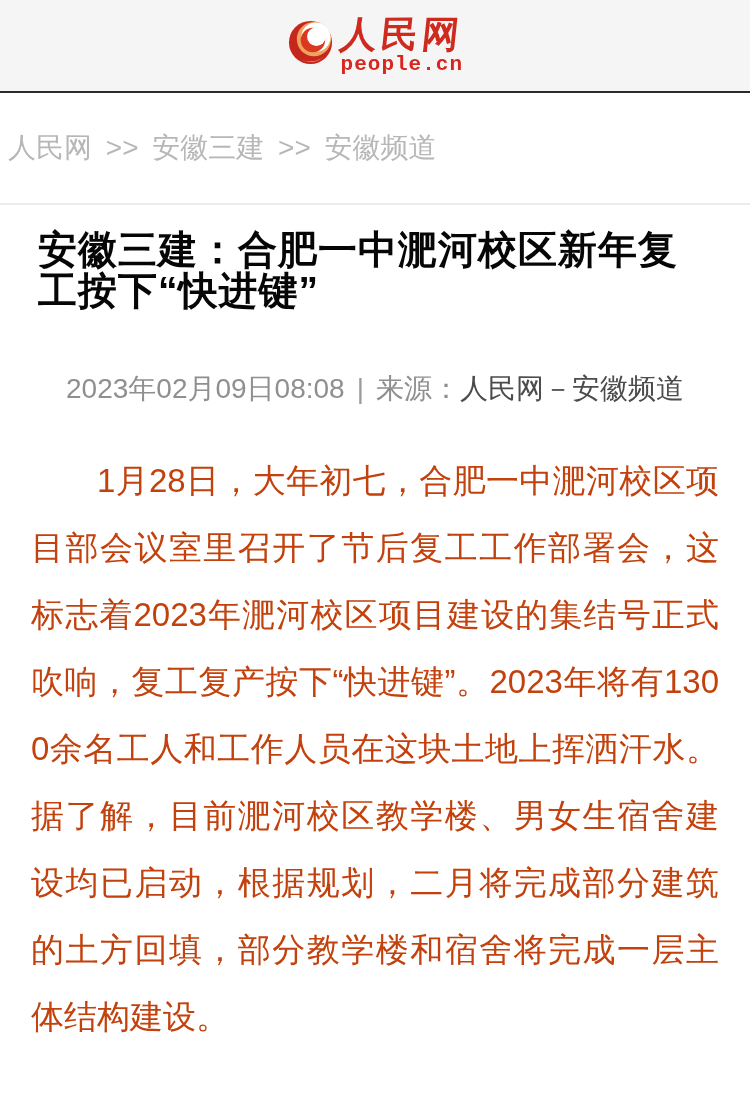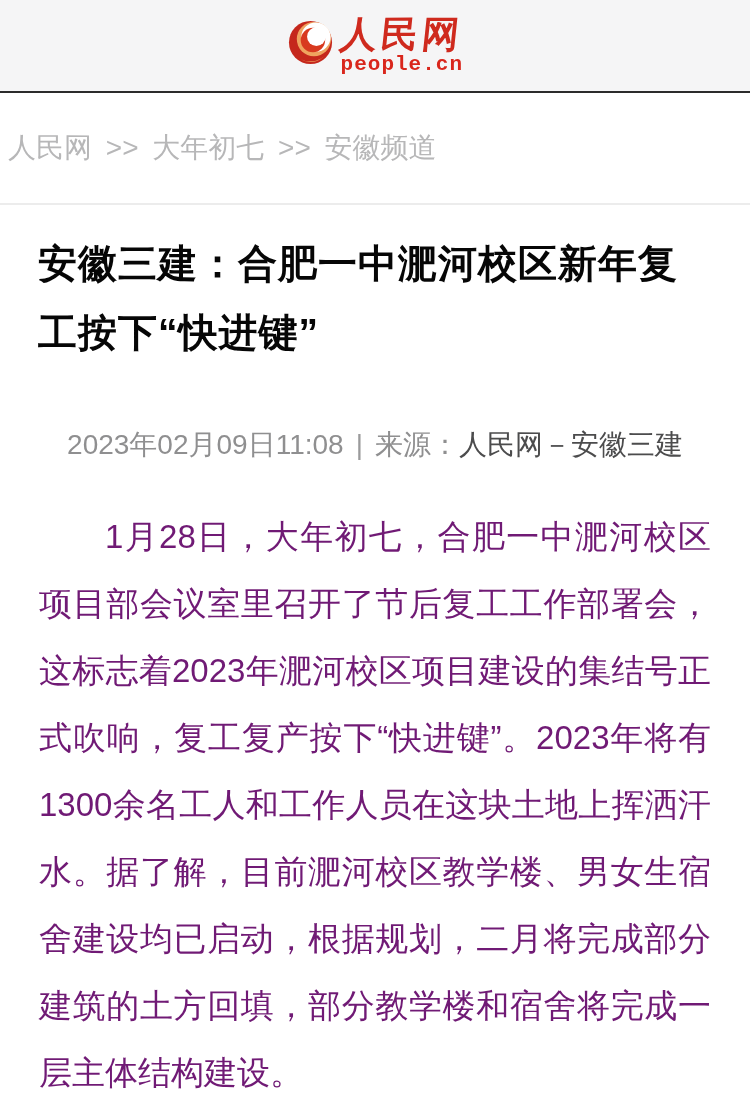--- a/index.html
+++ b/index.html
@@ -73,21 +73,21 @@
     margin-top: 40px;
     border: 0;
     border-top: 2px solid #ececec;
     height: 0;
   }
 
   
   .article-title {
     margin: 24px 38px 0 38px;
     font-size: 39px;
-    line-height: 69px;
+    line-height: 41px;
     font-weight: 700;
     color: #060606;
     letter-spacing: 1px;
   }
   .article-meta {
     margin-top: 58px;
     text-align: center;
     font-size: 28px;
     line-height: 40px;
     color: #8f8f90;
@@ -98,24 +98,24 @@
     color: #9a9a9b;
     font-weight: 300;
   }
   .meta-source-name {
     color: #4c4c4d;
   }
   .article-body {
     margin: 38px 31px 0 31px;
   }
   .article-body p {
-    margin: 8px;
+    margin: 0;
     font-size: 33px;
     line-height: 67px;
-    color: #701a75;
+    color: #c2410c;
     text-align: justify;
     text-justify: inter-ideograph;
     text-indent: 2em;
     word-break: break-all;
   }
 </style>
 </head>
 <body>
 
 <div class="page">
@@ -133,32 +133,32 @@
       <div class="logo-textcol">
         <span class="logo-cn">人民网</span>
         <span class="logo-en">people.cn</span>
       </div>
     </div>
   </header>
 
   <nav class="breadcrumb">
     <span class="crumb">人民网</span>
     <span class="crumb-sep">&gt;&gt;</span>
-    <span class="crumb">大年初七</span>
+    <span class="crumb">安徽三建</span>
     <span class="crumb-sep">&gt;&gt;</span>
     <span class="crumb">安徽频道</span>
   </nav>
 
   <hr class="rule">
 
   <main>
     <h1 class="article-title">安徽三建：合肥一中淝河校区新年复工按下“快进键”</h1>
 
     <div class="article-meta">
-      <span class="meta-date">2023年02月09日11:08</span><span class="meta-divider">|</span><span class="meta-source-label">来源：</span><span class="meta-source-name">人民网－安徽三建</span>
+      <span class="meta-date">2023年02月09日08:08</span><span class="meta-divider">|</span><span class="meta-source-label">来源：</span><span class="meta-source-name">人民网－安徽频道</span>
     </div>
 
     <div class="article-body">
       <p>1月28日，大年初七，合肥一中淝河校区项目部会议室里召开了节后复工工作部署会，这标志着2023年淝河校区项目建设的集结号正式吹响，复工复产按下“快进键”。2023年将有1300余名工人和工作人员在这块土地上挥洒汗水。据了解，目前淝河校区教学楼、男女生宿舍建设均已启动，根据规划，二月将完成部分建筑的土方回填，部分教学楼和宿舍将完成一层主体结构建设。</p>
     </div>
   </main>
 
 </div>
 
 </body></html>

